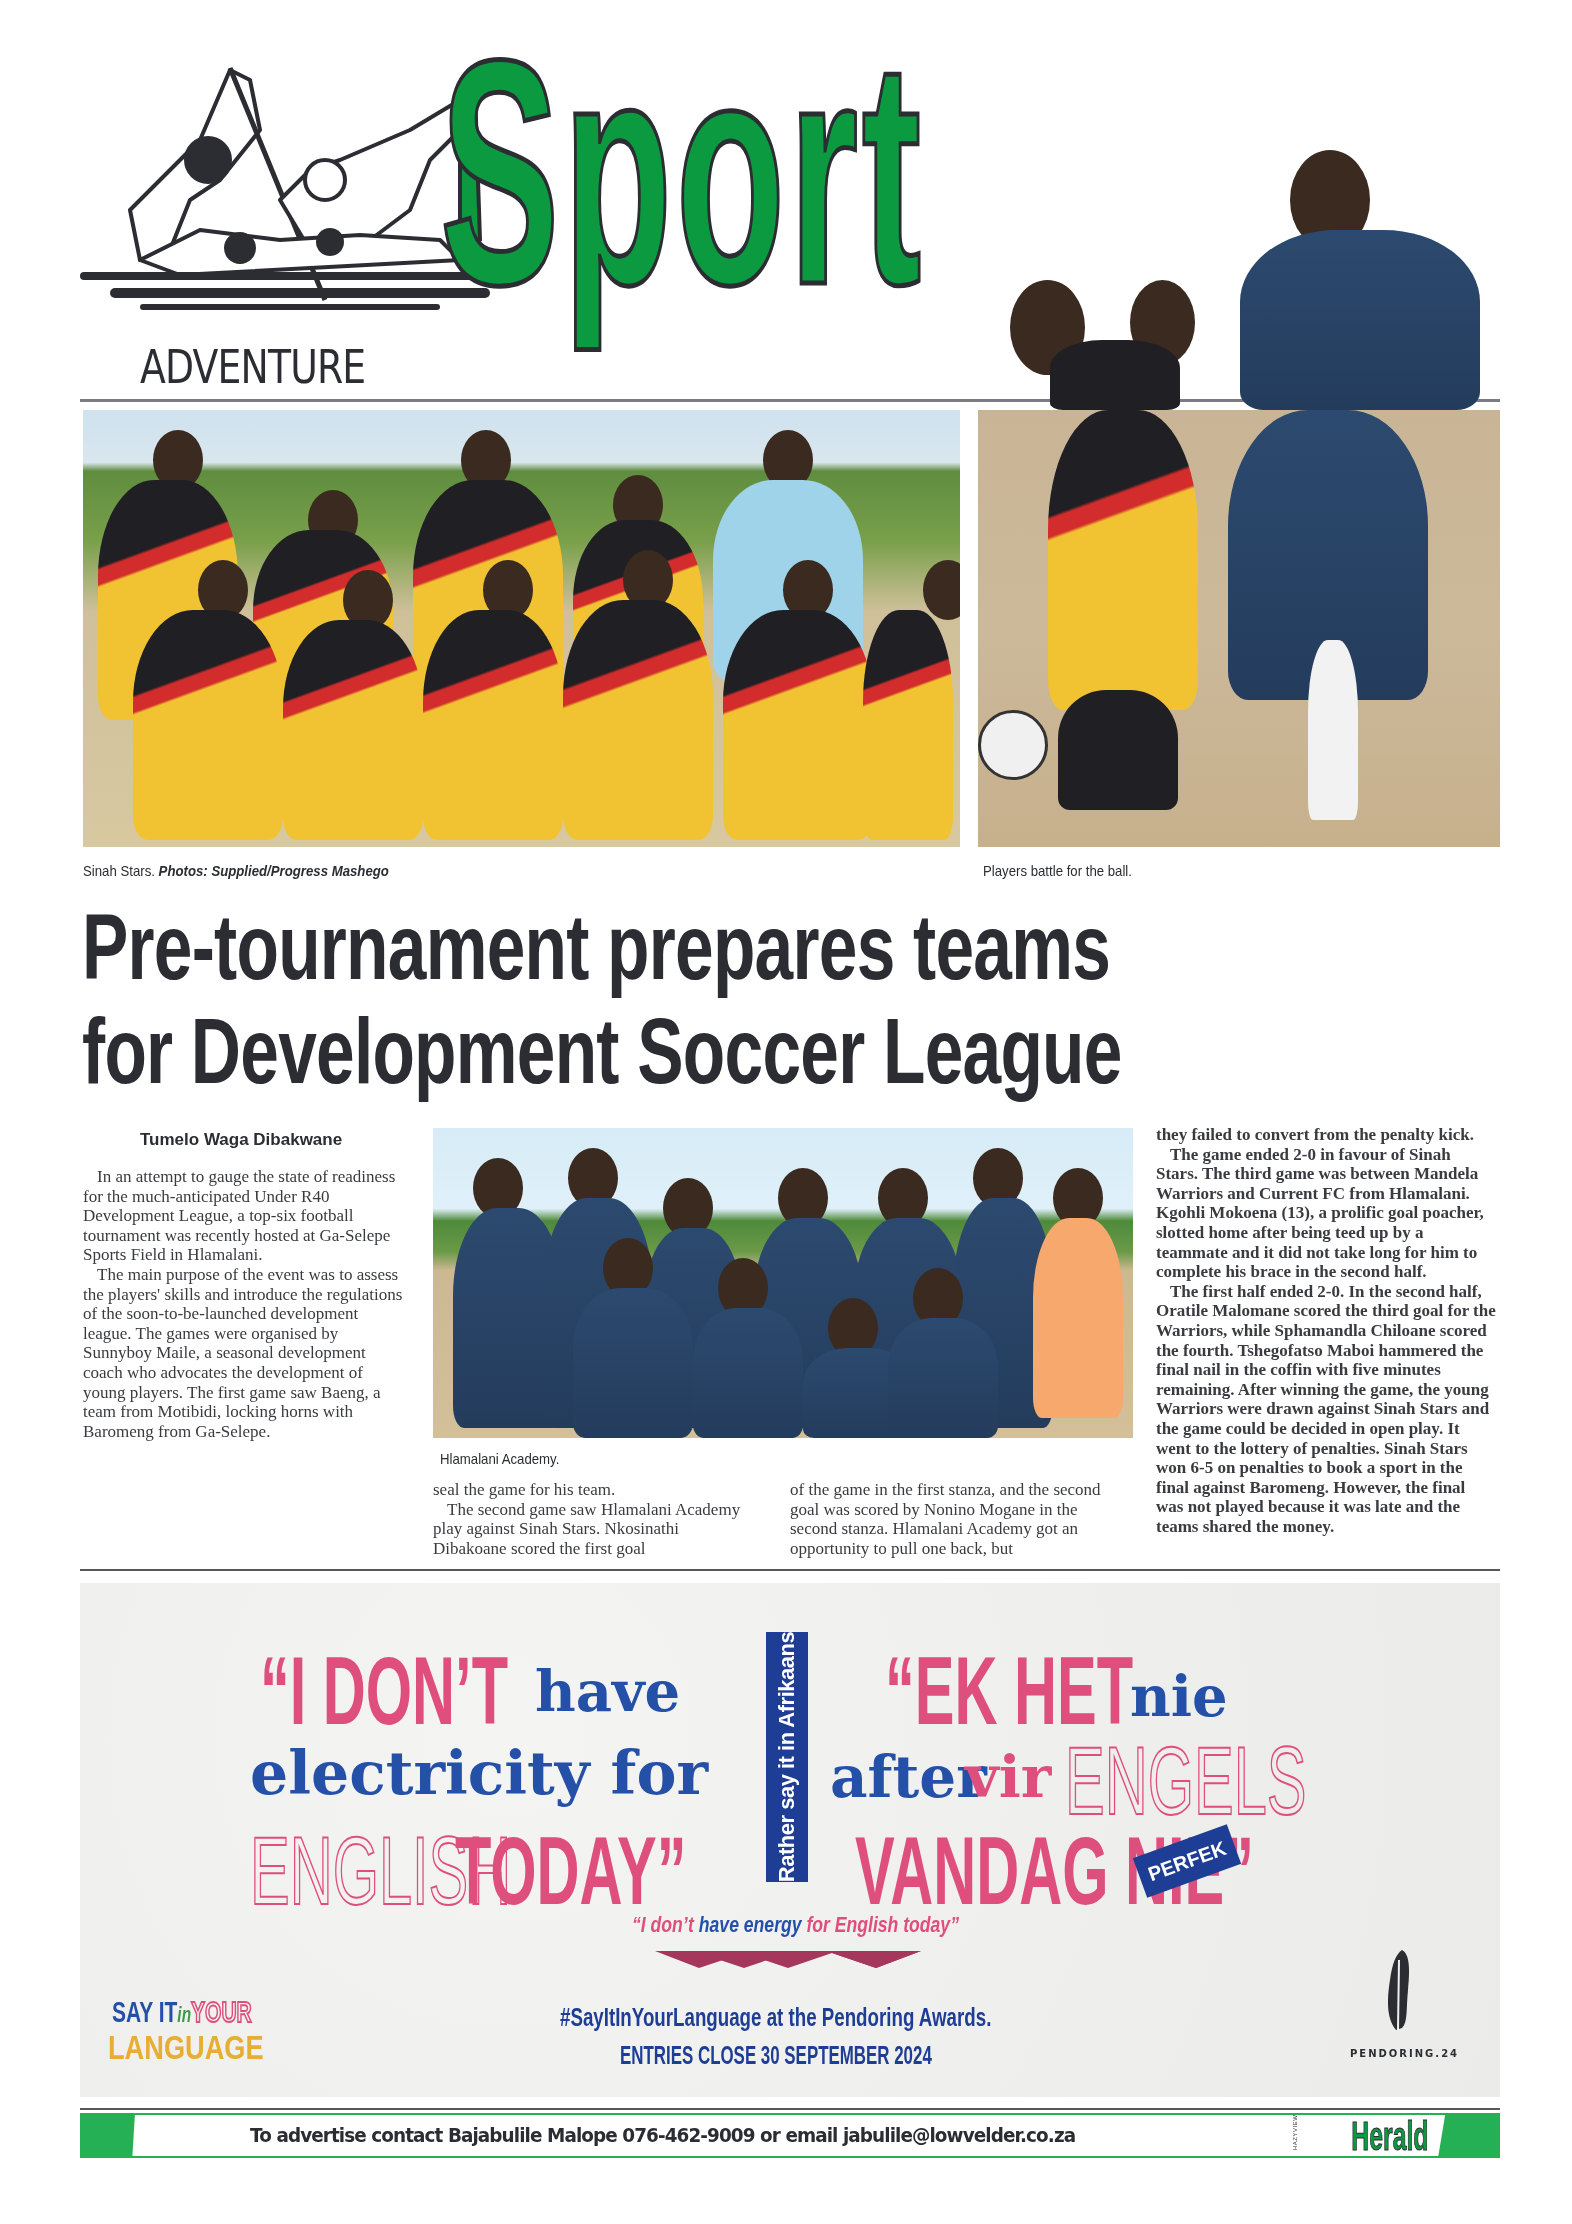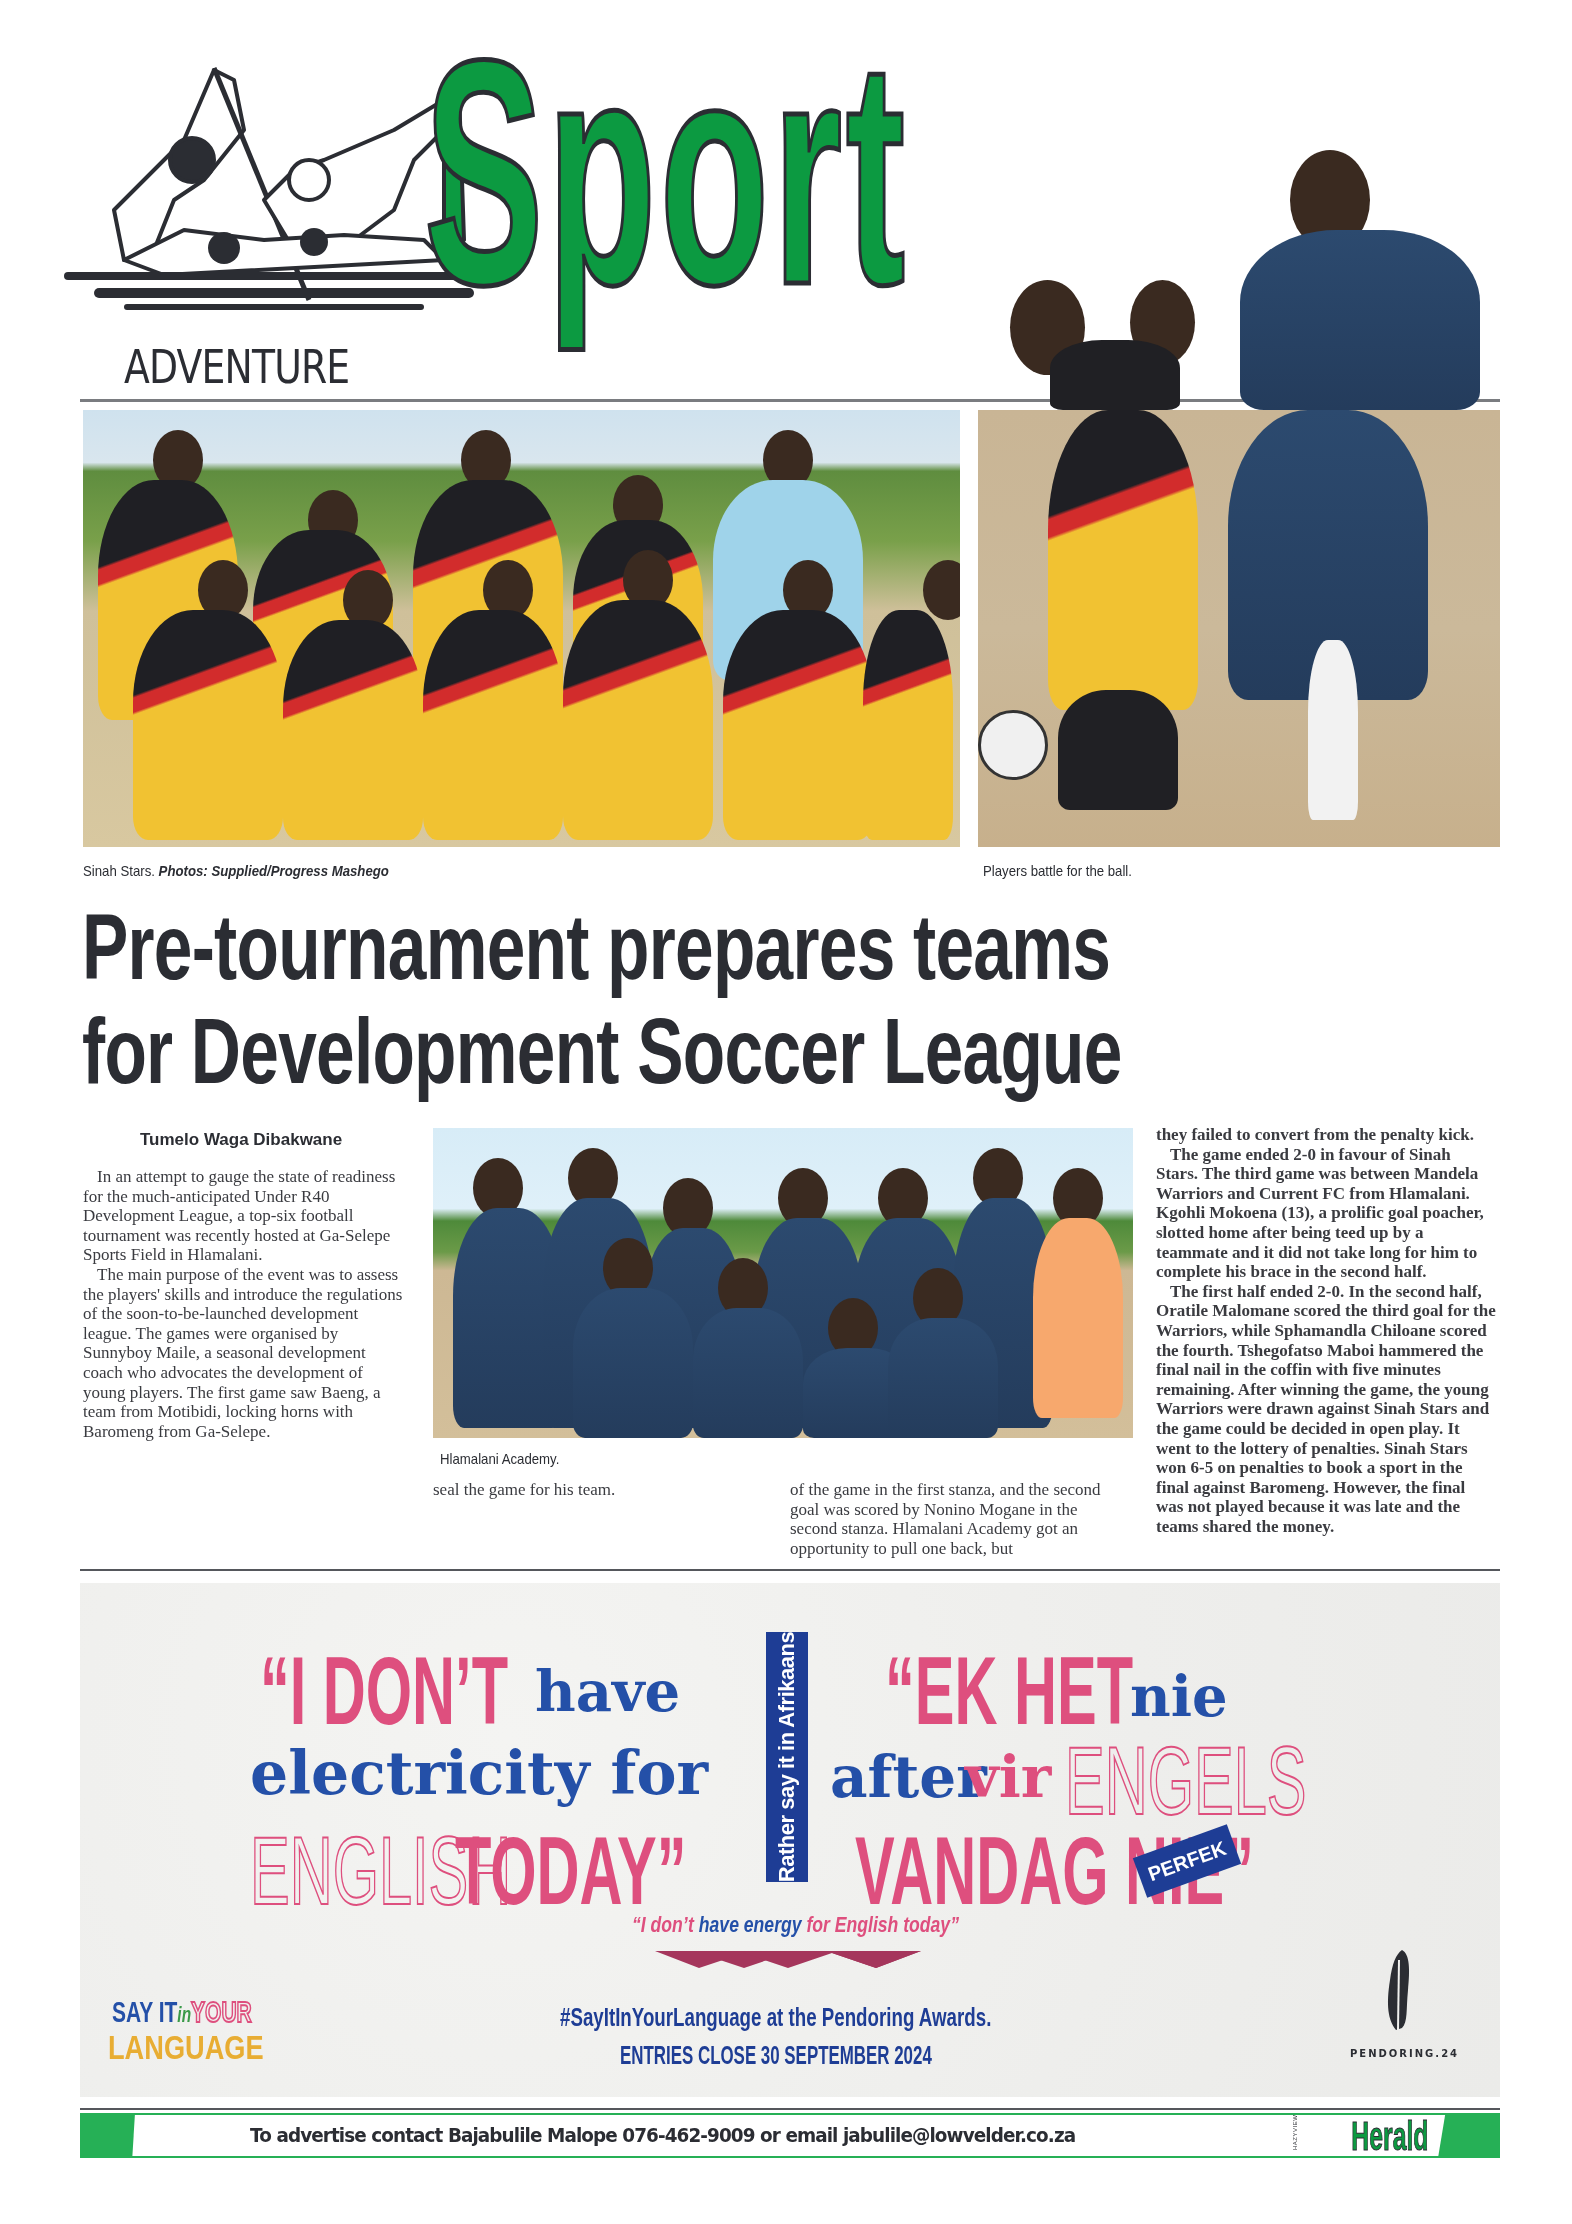--- a/index.html
+++ b/index.html
@@ -1,20 +1,20 @@
 <!DOCTYPE html>
 <html><head>
 <meta charset="utf-8">
 <style>
   * { box-sizing: border-box; margin: 0; padding: 0; }
   html, body { width: 1572px; height: 2224px; background: #ffffff; overflow: hidden; }
   body { position: relative; font-family: "Liberation Serif", serif; color: #2b2d33; }
 
   
-  .masthead { position: absolute; left: 44px; top: 50px; width: 1440px; height: 352px; }
+  .masthead { position: absolute; left: 60px; top: 50px; width: 1440px; height: 352px; }
   .canoe-art { position: absolute; left: 20px; top: 10px; width: 470px; height: 260px; }
   .adventure { position: absolute; left: 80px; top: 290px; font-family: "DejaVu Sans", sans-serif; font-size: 46px; color: #2b2d33; letter-spacing: -1px; transform: scaleX(0.82); transform-origin: left; font-weight: 400; }
   .sport-word { position: absolute; left: 380px; top: -38px; font-family: "Liberation Sans", sans-serif; font-weight: 700; font-size: 320px; line-height: 1; color: #0c9a41; transform: scaleX(0.56); transform-origin: left; letter-spacing: 6px; -webkit-text-stroke: 5px #2b2d33; }
   .header-rule { position: absolute; left: 80px; top: 399px; width: 1420px; height: 3px; background: #7a7c80; }
 
   
   .photo { position: absolute; overflow: hidden; }
   .photo-sinah { left: 83px; top: 410px; width: 877px; height: 437px;
     background: linear-gradient(180deg, #cfe2ee 0%, #d9e6ee 12%, #5f8d3f 14%, #79a04a 30%, #cfc09a 46%, #d8c8a0 100%); }
   .photo-players { left: 978px; top: 410px; width: 522px; height: 437px;
@@ -196,20 +196,21 @@
   <div class="kid shirt-navy" style="left:260px;top:180px;width:110px;height:130px;"></div>
   <div class="head" style="left:395px;top:170px;"></div>
   <div class="kid shirt-navy" style="left:370px;top:220px;width:110px;height:90px;"></div>
   <div class="head" style="left:480px;top:140px;"></div>
   <div class="kid shirt-navy" style="left:455px;top:190px;width:110px;height:120px;"></div>
 </div>
 <div class="caption" style="left:440px;top:1450px;">Hlamalani Academy.</div>
 
 <div class="col col-2">
   <p class="noindent">seal the game for his team.</p>
+  <p>The second game saw Hlamalani Academy play against Sinah Stars. Nkosinathi Dibakoane scored the first goal</p>
 </div>
 <div class="col col-3">
   <p class="noindent">of the game in the first stanza, and the second goal was scored by Nonino Mogane in the second stanza. Hlamalani Academy got an opportunity to pull one back, but</p>
 </div>
 <div class="col col-4">
   <p class="noindent">they failed to convert from the penalty kick.</p>
   <p>The game ended 2-0 in favour of Sinah Stars. The third game was between Mandela Warriors and Current FC from Hlamalani. Kgohli Mokoena (13), a prolific goal poacher, slotted home after being teed up by a teammate and it did not take long for him to complete his brace in the second half.</p>
   <p>The first half ended 2-0. In the second half, Oratile Malomane scored the third goal for the Warriors, while Sphamandla Chiloane scored the fourth. Tshegofatso Maboi hammered the final nail in the coffin with five minutes remaining. After winning the game, the young Warriors were drawn against Sinah Stars and the game could be decided in open play. It went to the lottery of penalties. Sinah Stars won 6-5 on penalties to book a sport in the final against Baromeng. However, the final was not played because it was late and the teams shared the money.</p>
 </div>
 

